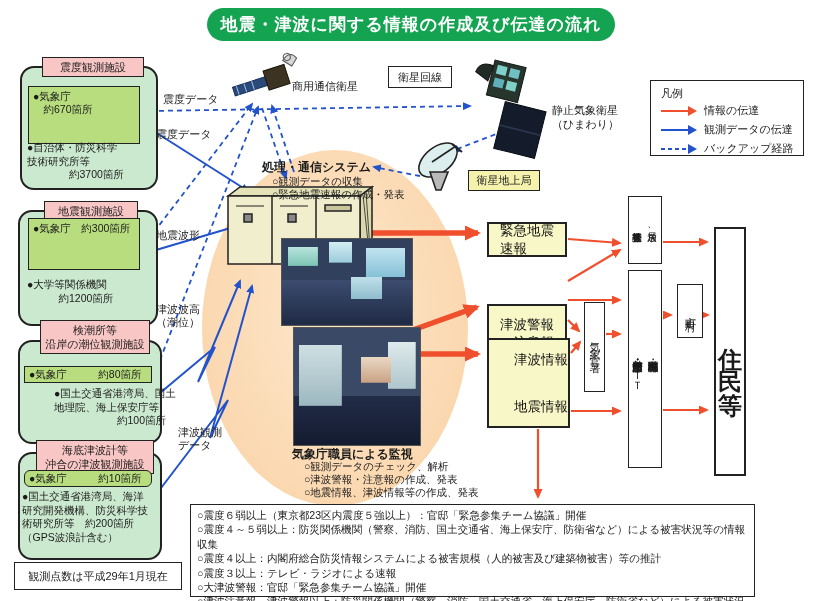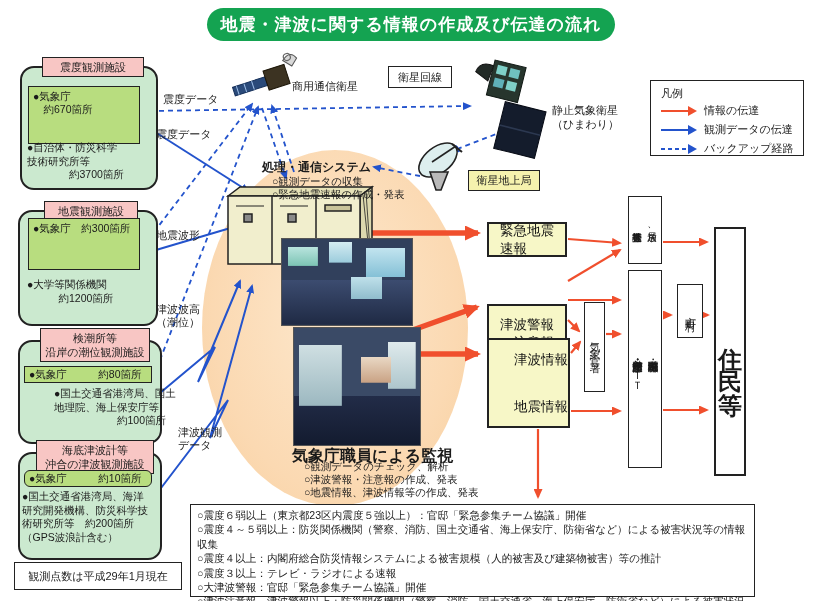--- a/index.html
+++ b/index.html
@@ -43,21 +43,21 @@
   }
   #box1{left:20px;top:66px;width:134px;height:120px;}
   #box1-h{left:42px;top:57px;width:100px;height:18px;}
   #box1-jma{left:28px;top:86px;width:112px;height:58px;}
   #box1-others{left:27px;top:141px;width:122px;}
   #box2{left:18px;top:210px;width:136px;height:112px;}
   #box2-h{left:44px;top:201px;width:92px;height:18px;}
   #box2-jma{left:28px;top:218px;width:112px;height:52px;}
   #box2-others{left:27px;top:278px;width:122px;}
   #box3{left:18px;top:340px;width:140px;height:100px;}
-  #box3-h{left:40px;top:328px;width:108px;height:32px;font-family:Liberation Serif, serif;}
+  #box3-h{left:40px;top:320px;width:108px;height:32px;font-family:Liberation Serif, serif;}
   #box3-jma{left:24px;top:366px;width:128px;height:17px;padding:1px 4px;}
   #box3-others{left:22px;top:387px;width:132px;margin-left:32px;}
   #box4{left:18px;top:452px;width:140px;height:104px;}
   #box4-h{left:36px;top:440px;width:116px;height:32px;}
   #box4-jma{left:24px;top:470px;width:128px;height:17px;padding:1px 4px;border-radius:6px;}
   #box4-others{left:22px;top:490px;width:132px;}
   #note-box{
     left:14px;top:562px;width:166px;height:26px;background:#fff;border:1.5px solid #222;
     display:flex;align-items:center;justify-content:center;font-size:11px;z-index:3;
   }
@@ -89,21 +89,21 @@
   .lg-line{position:absolute;left:0;top:-1px;width:28px;height:2px;}
   .lg-line.red{background:#f04f2d;}
   .lg-line.blue{background:#2353cc;}
   .lg-line.dash{background:repeating-linear-gradient(90deg,#2353cc 0 4px,transparent 4px 7px);}
   .lg-head{position:absolute;right:0;top:-5px;width:0;height:0;border-left:9px solid;border-top:5px solid transparent;border-bottom:5px solid transparent;}
   .lg-head.red{border-left-color:#f04f2d;}
   .lg-head.blue{border-left-color:#2353cc;}
   
   #sys-title{left:262px;top:159px;font-size:12px;font-weight:bold;z-index:3;}
   #sys-items{left:272px;top:175px;font-size:10.5px;line-height:13px;z-index:3;}
-  #mon-title{left:292px;top:446px;font-size:16px;font-weight:bold;z-index:3;}
+  #mon-title{left:292px;top:446px;font-size:12px;font-weight:bold;z-index:3;}
   #mon-items{left:304px;top:460px;font-size:10.5px;line-height:13px;z-index:3;}
   
   #photo1{
     left:281px;top:238px;width:132px;height:88px;z-index:3;border:1px solid #555;box-sizing:border-box;
     background:
       linear-gradient(#b9e4de,#7cc4b4) 6% 12%/23% 22% no-repeat,
       linear-gradient(#d4ecf2,#9cccdc) 44% 4%/18% 24% no-repeat,
       linear-gradient(#c2e4ef,#84c0d6) 92% 16%/30% 34% no-repeat,
       linear-gradient(#bfe0ea,#8fbccc) 70% 60%/24% 26% no-repeat,
       linear-gradient(#3c4c70,#1f2a44) 0% 100%/100% 52% no-repeat,

